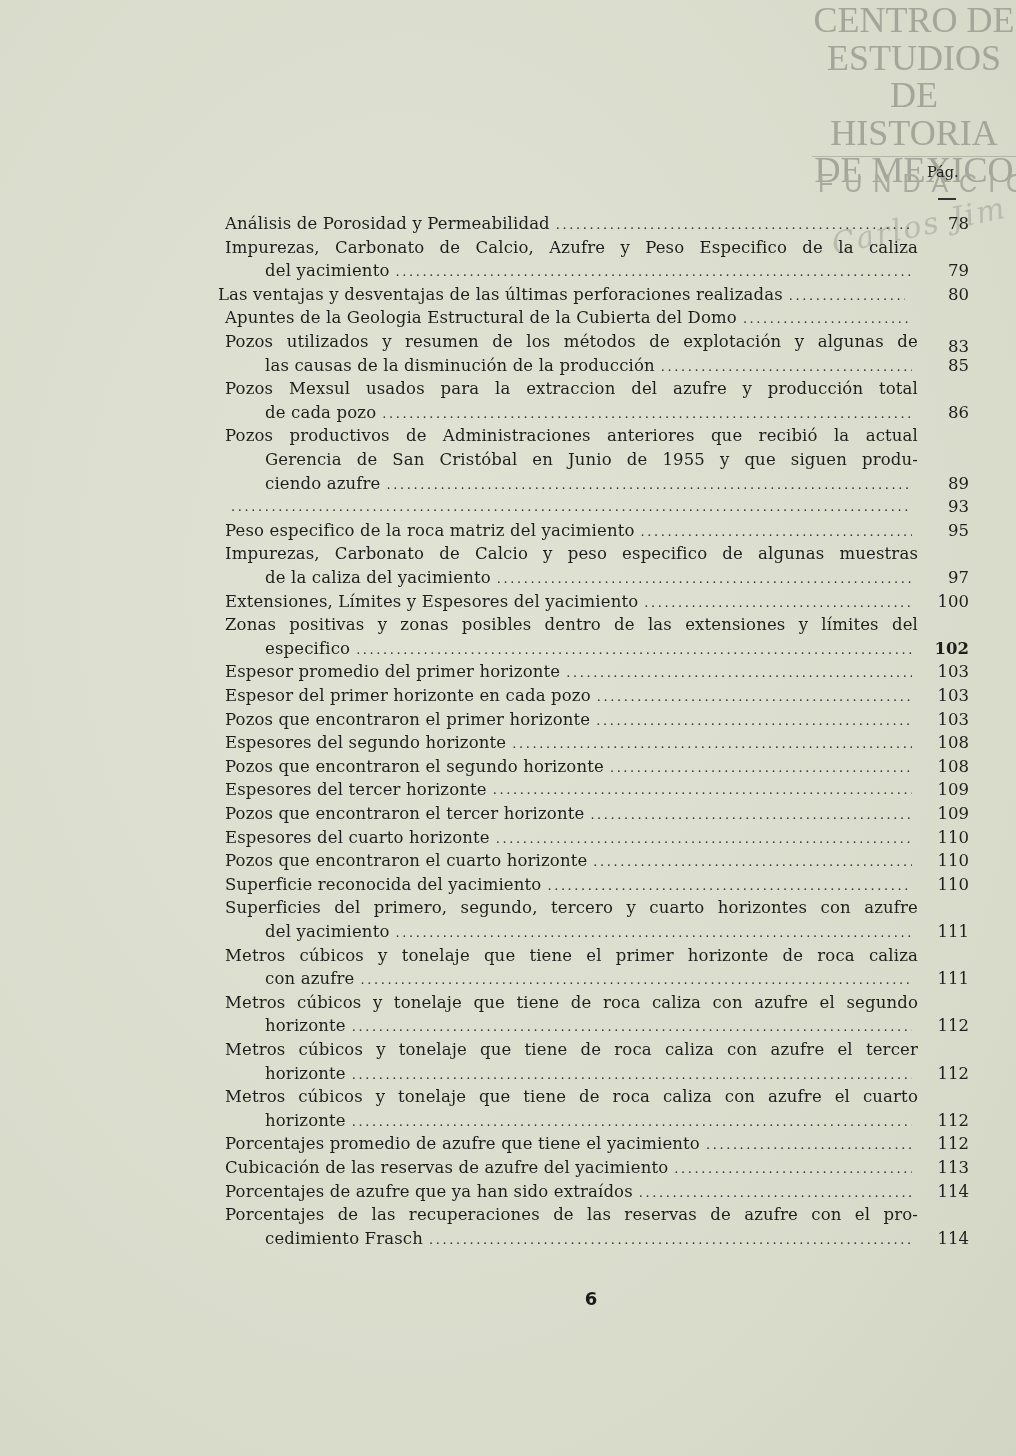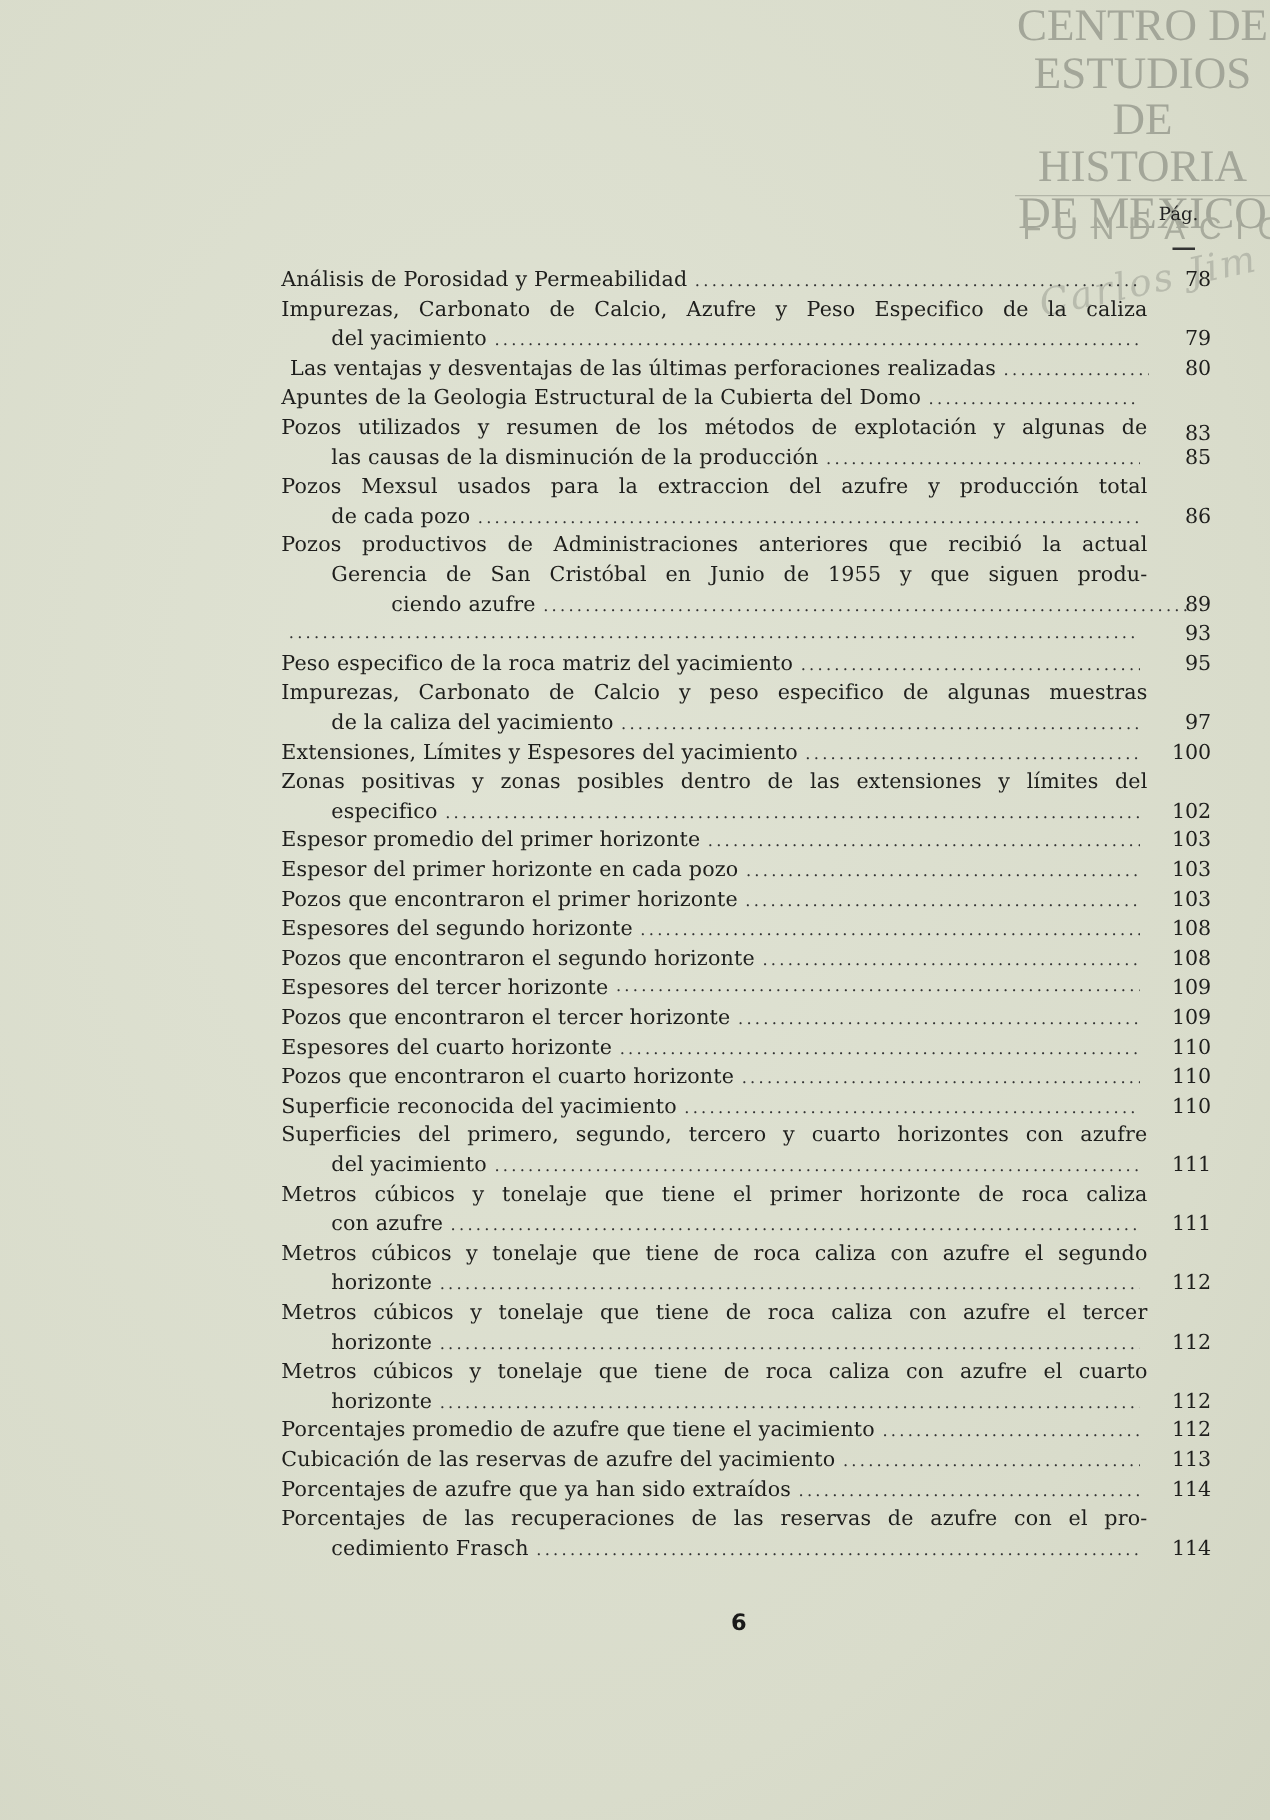--- a/index.html
+++ b/index.html
@@ -90,21 +90,21 @@
     <div class="entry">
       <div class="row full" style="top: 235.6px; left: 225px; width: 693px;">Impurezas, Carbonato de Calcio, Azufre y Peso Especifico de la caliza</div>
       <div class="pg" style="top: 259.2px;">79</div>
       <div class="row lead" style="top: 259.2px; left: 265px; width: 653px;">
         <span class="t">del yacimiento</span>
         <span class="dots">........................................................................................................................................................................................................</span>
       </div>
     </div>
     <div class="entry">
       <div class="pg" style="top: 282.8px;">80</div>
-      <div class="row lead" style="top: 282.8px; left: 232px; width: 693px;">
+      <div class="row lead" style="top: 282.8px; left: 218px; width: 693px;">
         <span class="t">Las ventajas y desventajas de las últimas perforaciones realizadas</span>
         <span class="dots">........................................................................................................................................................................................................</span>
       </div>
     </div>
     <div class="entry">
       <div class="pg" style="top: 306.4px; margin-top: 29px;">83</div>
       <div class="row lead" style="top: 306.4px; left: 225px; width: 693px;">
         <span class="t">Apuntes de la Geologia Estructural de la Cubierta del Domo</span>
         <span class="dots">........................................................................................................................................................................................................</span>
       </div>
@@ -122,21 +122,21 @@
       <div class="pg" style="top: 400.8px;">86</div>
       <div class="row lead" style="top: 400.8px; left: 265px; width: 653px;">
         <span class="t">de cada pozo</span>
         <span class="dots">........................................................................................................................................................................................................</span>
       </div>
     </div>
     <div class="entry">
       <div class="row full" style="top: 424.4px; left: 225px; width: 693px;">Pozos productivos de Administraciones anteriores que recibió la actual</div>
       <div class="row full" style="top: 448px; left: 265px; width: 653px;">Gerencia de San Cristóbal en Junio de 1955 y que siguen produ-</div>
       <div class="pg" style="top: 471.6px;">89</div>
-      <div class="row lead" style="top: 471.6px; left: 265px; width: 653px; margin-left: 48px;">
+      <div class="row lead" style="top: 471.6px; left: 265px; width: 653px;">
         <span class="t">ciendo azufre</span>
         <span class="dots">........................................................................................................................................................................................................</span>
       </div>
     </div>
     <div class="entry">
       <div class="pg" style="top: 495.2px;">93</div>
       <div class="row lead" style="top: 495.2px; left: 225px; width: 693px;">
         <span class="dots">........................................................................................................................................................................................................</span>
       </div>
     </div>
@@ -157,21 +157,21 @@
     </div>
     <div class="entry">
       <div class="pg" style="top: 589.6px;">100</div>
       <div class="row lead" style="top: 589.6px; left: 225px; width: 693px;">
         <span class="t">Extensiones, Límites y Espesores del yacimiento</span>
         <span class="dots">........................................................................................................................................................................................................</span>
       </div>
     </div>
     <div class="entry">
       <div class="row full" style="top: 613.2px; left: 225px; width: 693px;">Zonas positivas y zonas posibles dentro de las extensiones y límites del</div>
-      <div class="pg" style="top: 636.8px;">102</div>
+      <div class="pg" style="top: 636.8px; font-weight: bold;">102</div>
       <div class="row lead" style="top: 636.8px; left: 265px; width: 653px;">
         <span class="t">especifico</span>
         <span class="dots">........................................................................................................................................................................................................</span>
       </div>
     </div>
     <div class="entry">
       <div class="pg" style="top: 660.4px;">103</div>
       <div class="row lead" style="top: 660.4px; left: 225px; width: 693px;">
         <span class="t">Espesor promedio del primer horizonte</span>
         <span class="dots">........................................................................................................................................................................................................</span>

